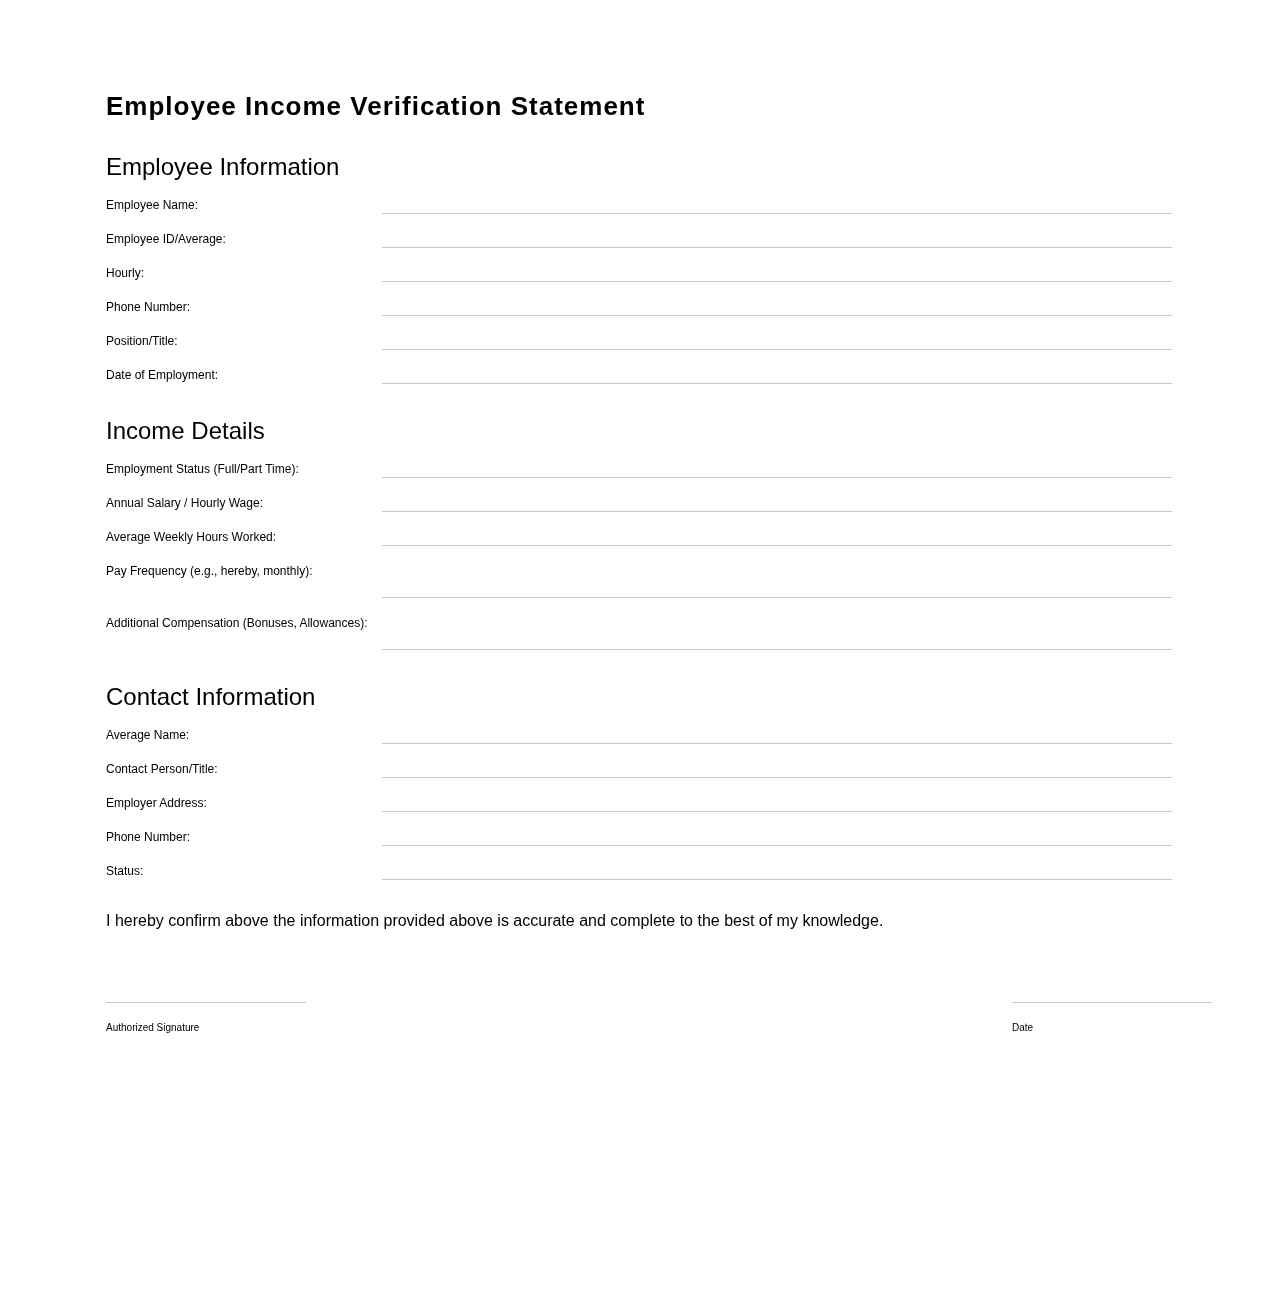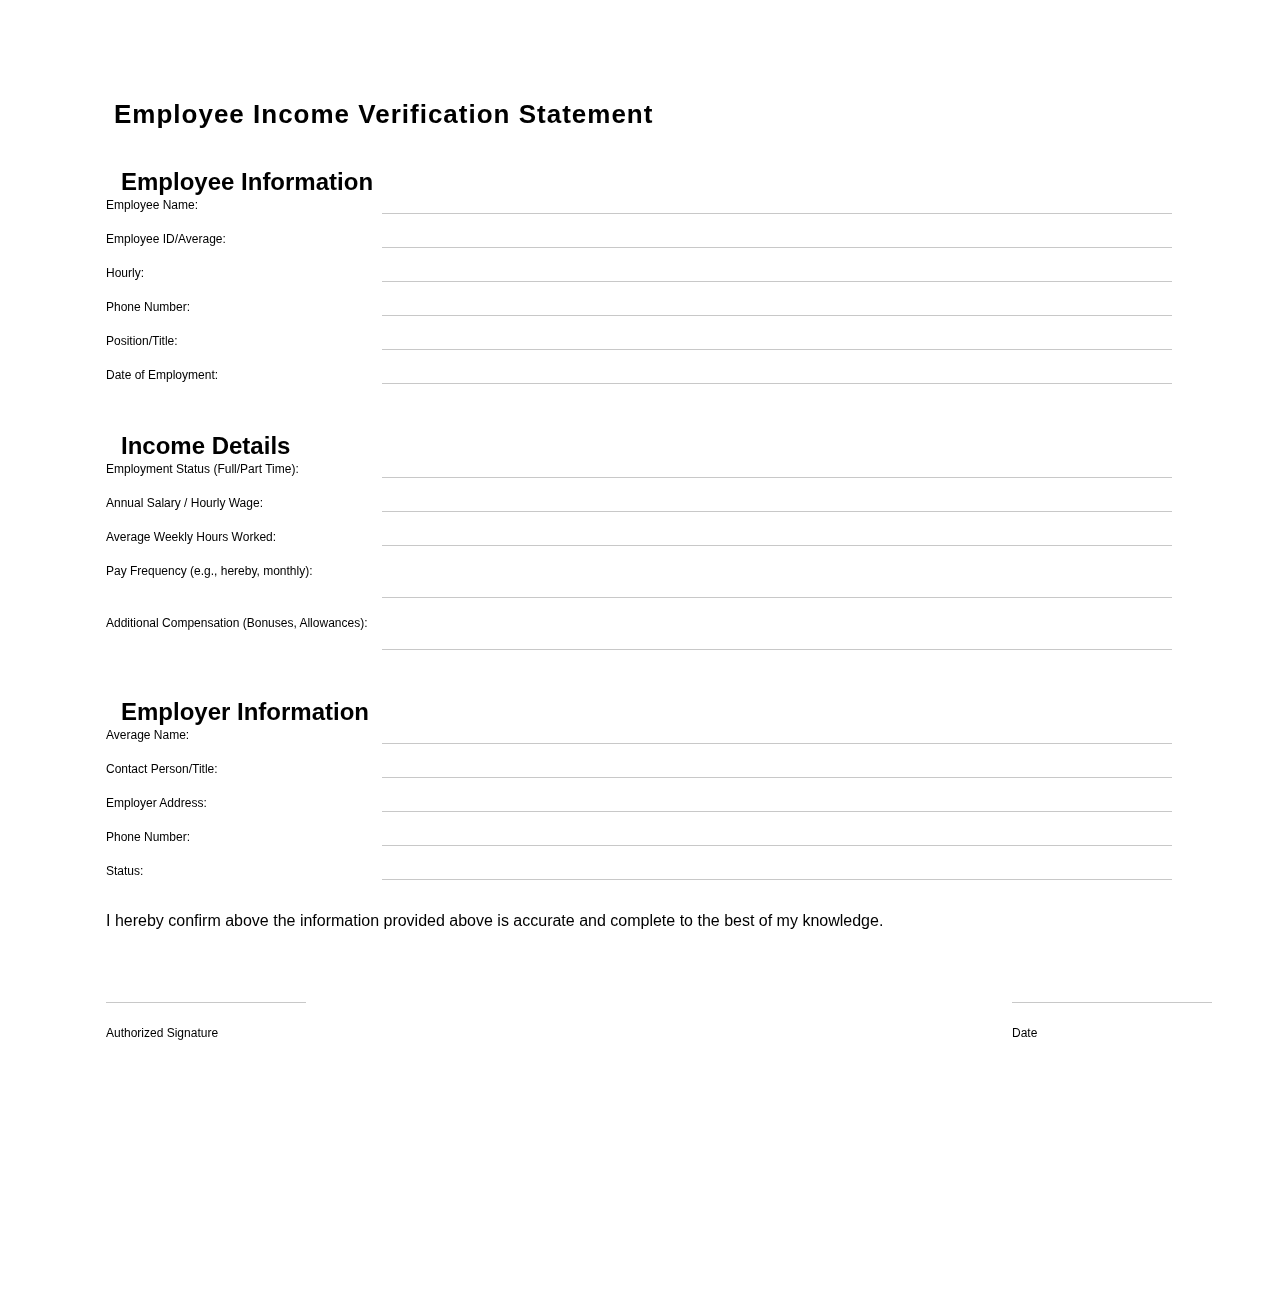--- a/index.html
+++ b/index.html
@@ -1,26 +1,26 @@
 <!DOCTYPE html>
 <html><head>
 <meta charset="utf-8">
 <style>
   html, body { margin:0; padding:0; background:#fff; }
   body { width:1278px; height:1300px; position:relative; font-family:"Liberation Sans", sans-serif; color:#000; }
   .page { position:absolute; left:106px; top:0; width:1066px; }
-  h1 { position:absolute; top:90px; left:0; margin:8px; font-size:26px; font-weight:bold; letter-spacing:1px; line-height:32px; white-space:nowrap; }
-  h2 { position:absolute; left:0; margin:15px; font-size:24px; font-weight:bold; line-height:30px; white-space:nowrap; }
+  h1 { position:absolute; top:90px; left:0; margin:0; font-size:26px; font-weight:bold; letter-spacing:1px; line-height:32px; white-space:nowrap; }
+  h2 { position:absolute; left:0; margin:0; font-size:24px; font-weight:normal; line-height:30px; white-space:nowrap; }
   .row { position:absolute; left:0; width:1066px; }
   .lbl { position:absolute; left:0; top:0; width:265px; font-size:12px; line-height:18px; }
   .line { position:absolute; left:276px; right:0; height:0; border-bottom:1px solid #c8c8c8; }
   .confirm { position:absolute; left:0; top:912px; font-size:16px; line-height:18px; white-space:nowrap; }
   .sig { position:absolute; top:1002px; width:200px; }
   .sig .sline { border-top:1px solid #c8c8c8; height:0; }
-  .sig .slbl { font-size:12px; line-height:17px; margin-top:22px; }
+  .sig .slbl { font-size:10px; line-height:17px; margin-top:16px; }
 </style>
 </head>
 <body>
 
 <div class="page">
   <h1>Employee Income Verification Statement</h1>
 
   <h2 style="top:152px">Employee Information</h2>
   <div class="row" style="top:196px">
       <div class="lbl">Employee Name:</div>
@@ -62,21 +62,21 @@
     </div>
   <div class="row" style="top:562px">
       <div class="lbl">Pay Frequency (e.g., hereby, monthly):</div>
       <div class="line" style="top:35px"></div>
     </div>
   <div class="row" style="top:614px">
       <div class="lbl">Additional Compensation (Bonuses, Allowances):</div>
       <div class="line" style="top:35px"></div>
     </div>
 
-  <h2 style="top:682px">Employer Information</h2>
+  <h2 style="top:682px">Contact Information</h2>
   <div class="row" style="top:726px">
       <div class="lbl">Average Name:</div>
       <div class="line" style="top:17px"></div>
     </div>
   <div class="row" style="top:760px">
       <div class="lbl">Contact Person/Title:</div>
       <div class="line" style="top:17px"></div>
     </div>
   <div class="row" style="top:794px">
       <div class="lbl">Employer Address:</div>

